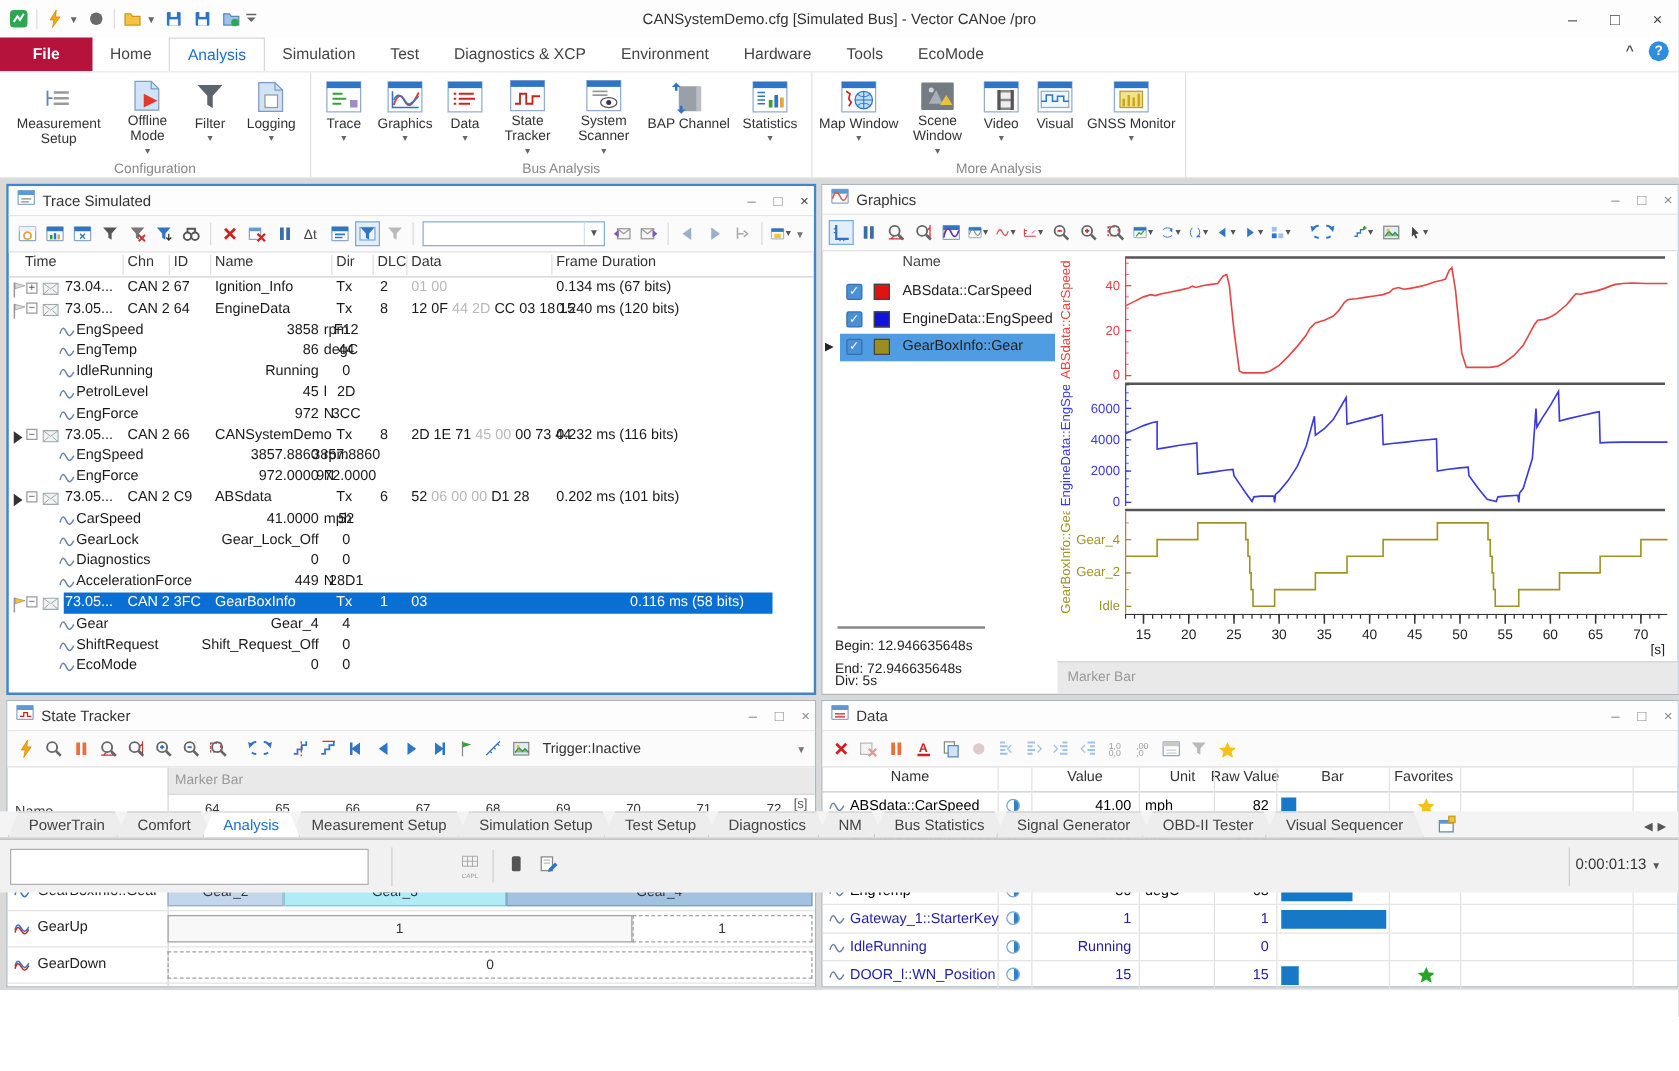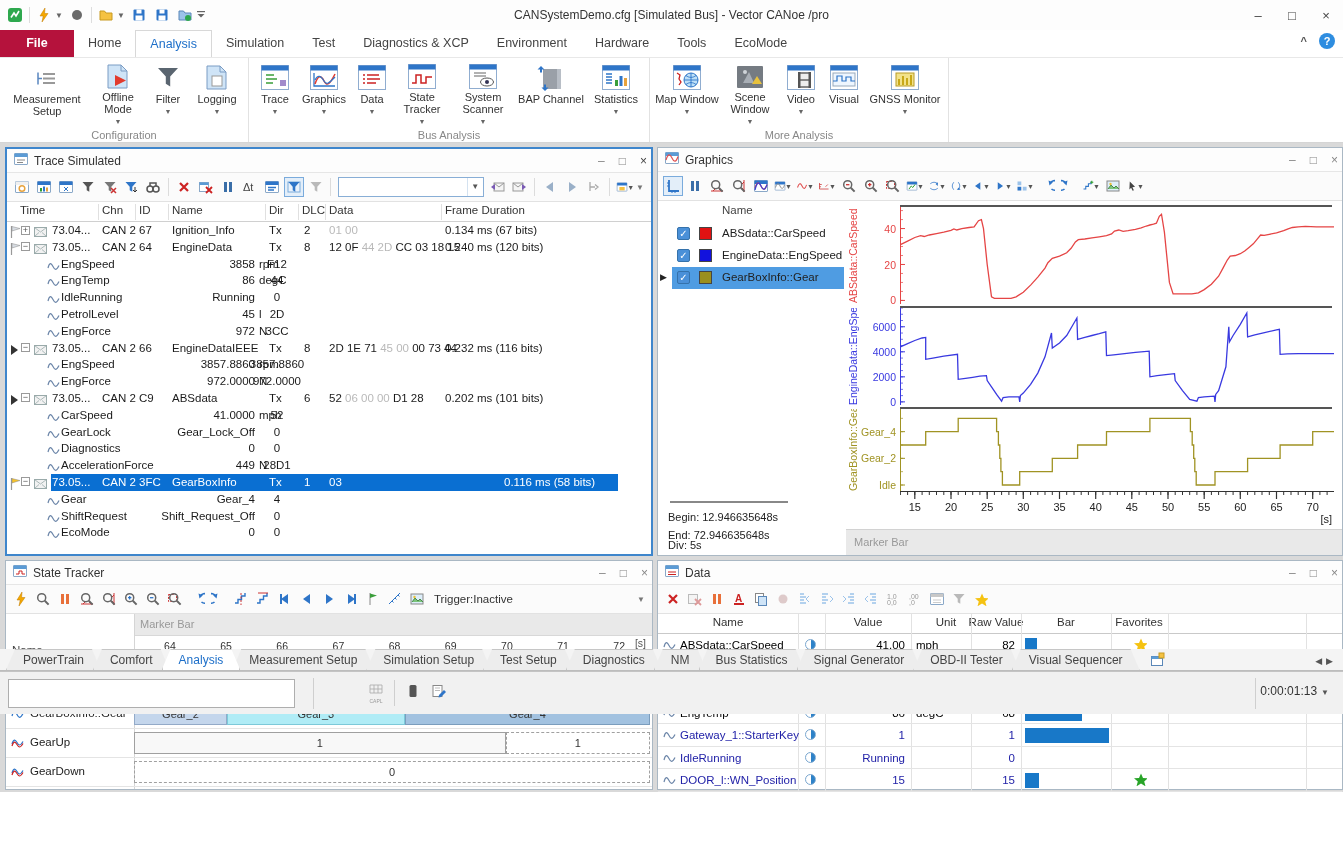--- a/index.html
+++ b/index.html
@@ -684,21 +684,21 @@
                 <polygon points="3,3 10,8 3,13" fill="#333"></polygon>
               </svg></span>
             <span class="exp" style="color:#555">−</span>
             <span class="env"><svg width="13" height="10" viewBox="0 0 13 10">
                 <rect x="0.5" y="0.5" width="12" height="9" fill="#f2f2f2" stroke="#9aa"></rect>
                 <path d="M0.5,0.5 l6,4.5 6,-4.5 M0.5,9.5 l4.5,-4 M12.5,9.5 l-4.5,-4" stroke="#9aa" fill="none" stroke-width="0.8"></path>
               </svg></span>
             <span class="c-time">73.05...</span>
             <span class="c-chn">CAN 2</span>
             <span class="c-id">66</span>
-            <span class="c-name">EngineDataIEEE</span>
+            <span class="c-name">CANSystemDemo</span>
             <span class="c-dir">Tx</span>
             <span class="c-dlc">8</span>
             <span class="c-data"><i class="">2D 1E 71</i> <i class="gray">45 00</i> <i class="">00 73 44</i></span>
             <span class="c-dur">0.232 ms (116 bits)</span>
           </div>
           <div class="trow sig">
             <span class="swave"><svg width="13" height="10" viewBox="0 0 13 10">
                 <path d="M1,7 C2.5,1.5 4,1.5 6,5.5 S9.5,9.5 12,4.5" stroke="#6b85a8" fill="none" stroke-width="1.2"></path>
               </svg></span>
             <span class="s-name">EngSpeed</span>

